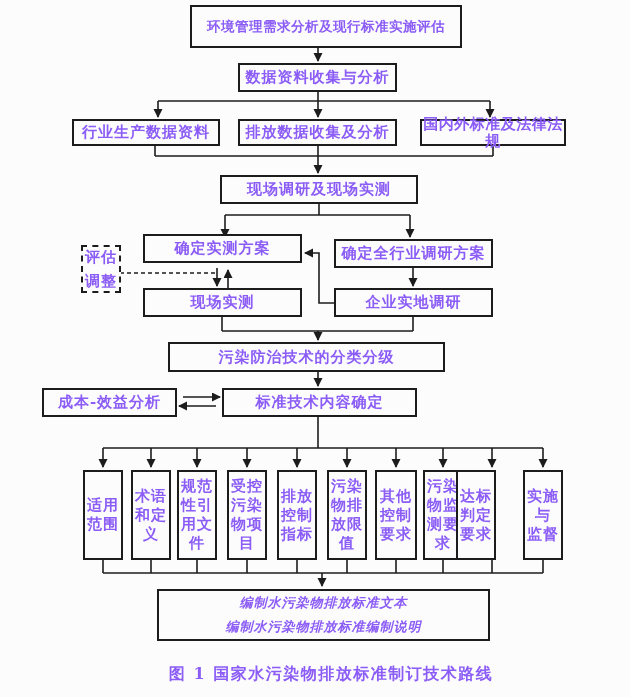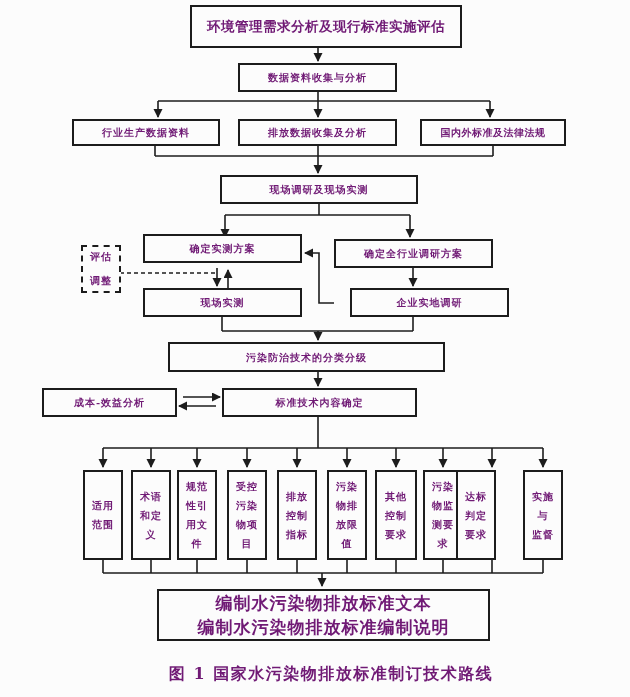--- a/index.html
+++ b/index.html
@@ -1,30 +1,30 @@
 <!DOCTYPE html>
 <html><head>
 <meta charset="utf-8">
 <style>
   html,body{margin:0;padding:0;background:#ffffff;}
   .canvas{
     position:relative;width:630px;height:697px;background:#fcfcfc;
     font-family:"DejaVu Serif","Liberation Serif",serif;
-    color:#701a75;overflow:hidden;
+    color:#8b5cf6;overflow:hidden;
   }
   .wires{position:absolute;left:0;top:0;z-index:0;}
   .box{
     position:absolute;box-sizing:border-box;border:2px solid #1c1c1c;
     background:#fcfcfc;display:flex;align-items:center;justify-content:center;
-    text-align:center;font-weight:bold;font-size:10px;letter-spacing:1px;
+    text-align:center;font-weight:bold;font-size:15px;letter-spacing:1px;
     line-height:17px;z-index:1;white-space:pre-line;
   }
   .vbox{line-height:19px;padding:0 1px;}
   .dashed{border:2px dashed #1c1c1c;line-height:24px;margin-left:8px;}
-  .final{line-height:24px;font-size:17px;}
+  .final{line-height:24px;font-size:13px;font-style:italic;}
   .caption{
     position:absolute;left:16px;top:664px;width:630px;text-align:center;
     font-weight:bold;font-size:16px;letter-spacing:1.5px;z-index:1;
   }
 </style>
 </head>
 <body>
 
 <div class="canvas">
 
@@ -111,21 +111,21 @@
 
   <div class="box" style="left:220px;top:175px;width:198px;height:29px">现场调研及现场实测</div>
 
   <div class="box" style="left:143px;top:234px;width:159px;height:29px">确定实测方案</div>
   <div class="box" style="left:334px;top:239px;width:159px;height:29px">确定全行业调研方案</div>
 
   <div class="box dashed" style="left:73px;top:245px;width:40px;height:48px">评估
 调整</div>
 
   <div class="box" style="left:143px;top:288px;width:159px;height:29px">现场实测</div>
-  <div class="box" style="left:350px;top:288px;width:159px;height:29px">企业实地调研</div>
+  <div class="box" style="left:334px;top:288px;width:159px;height:29px">企业实地调研</div>
 
   <div class="box" style="left:168px;top:342px;width:277px;height:30px">污染防治技术的分类分级</div>
 
   <div class="box" style="left:42px;top:388px;width:135px;height:29px">成本-效益分析</div>
   <div class="box" style="left:222px;top:388px;width:195px;height:29px">标准技术内容确定</div>
 
   <div class="box vbox" style="left:131px;top:470px;width:40px;height:90px">术语
 和定
 义</div>
   <div class="box vbox" style="left:83px;top:470px;width:40px;height:90px">适用

